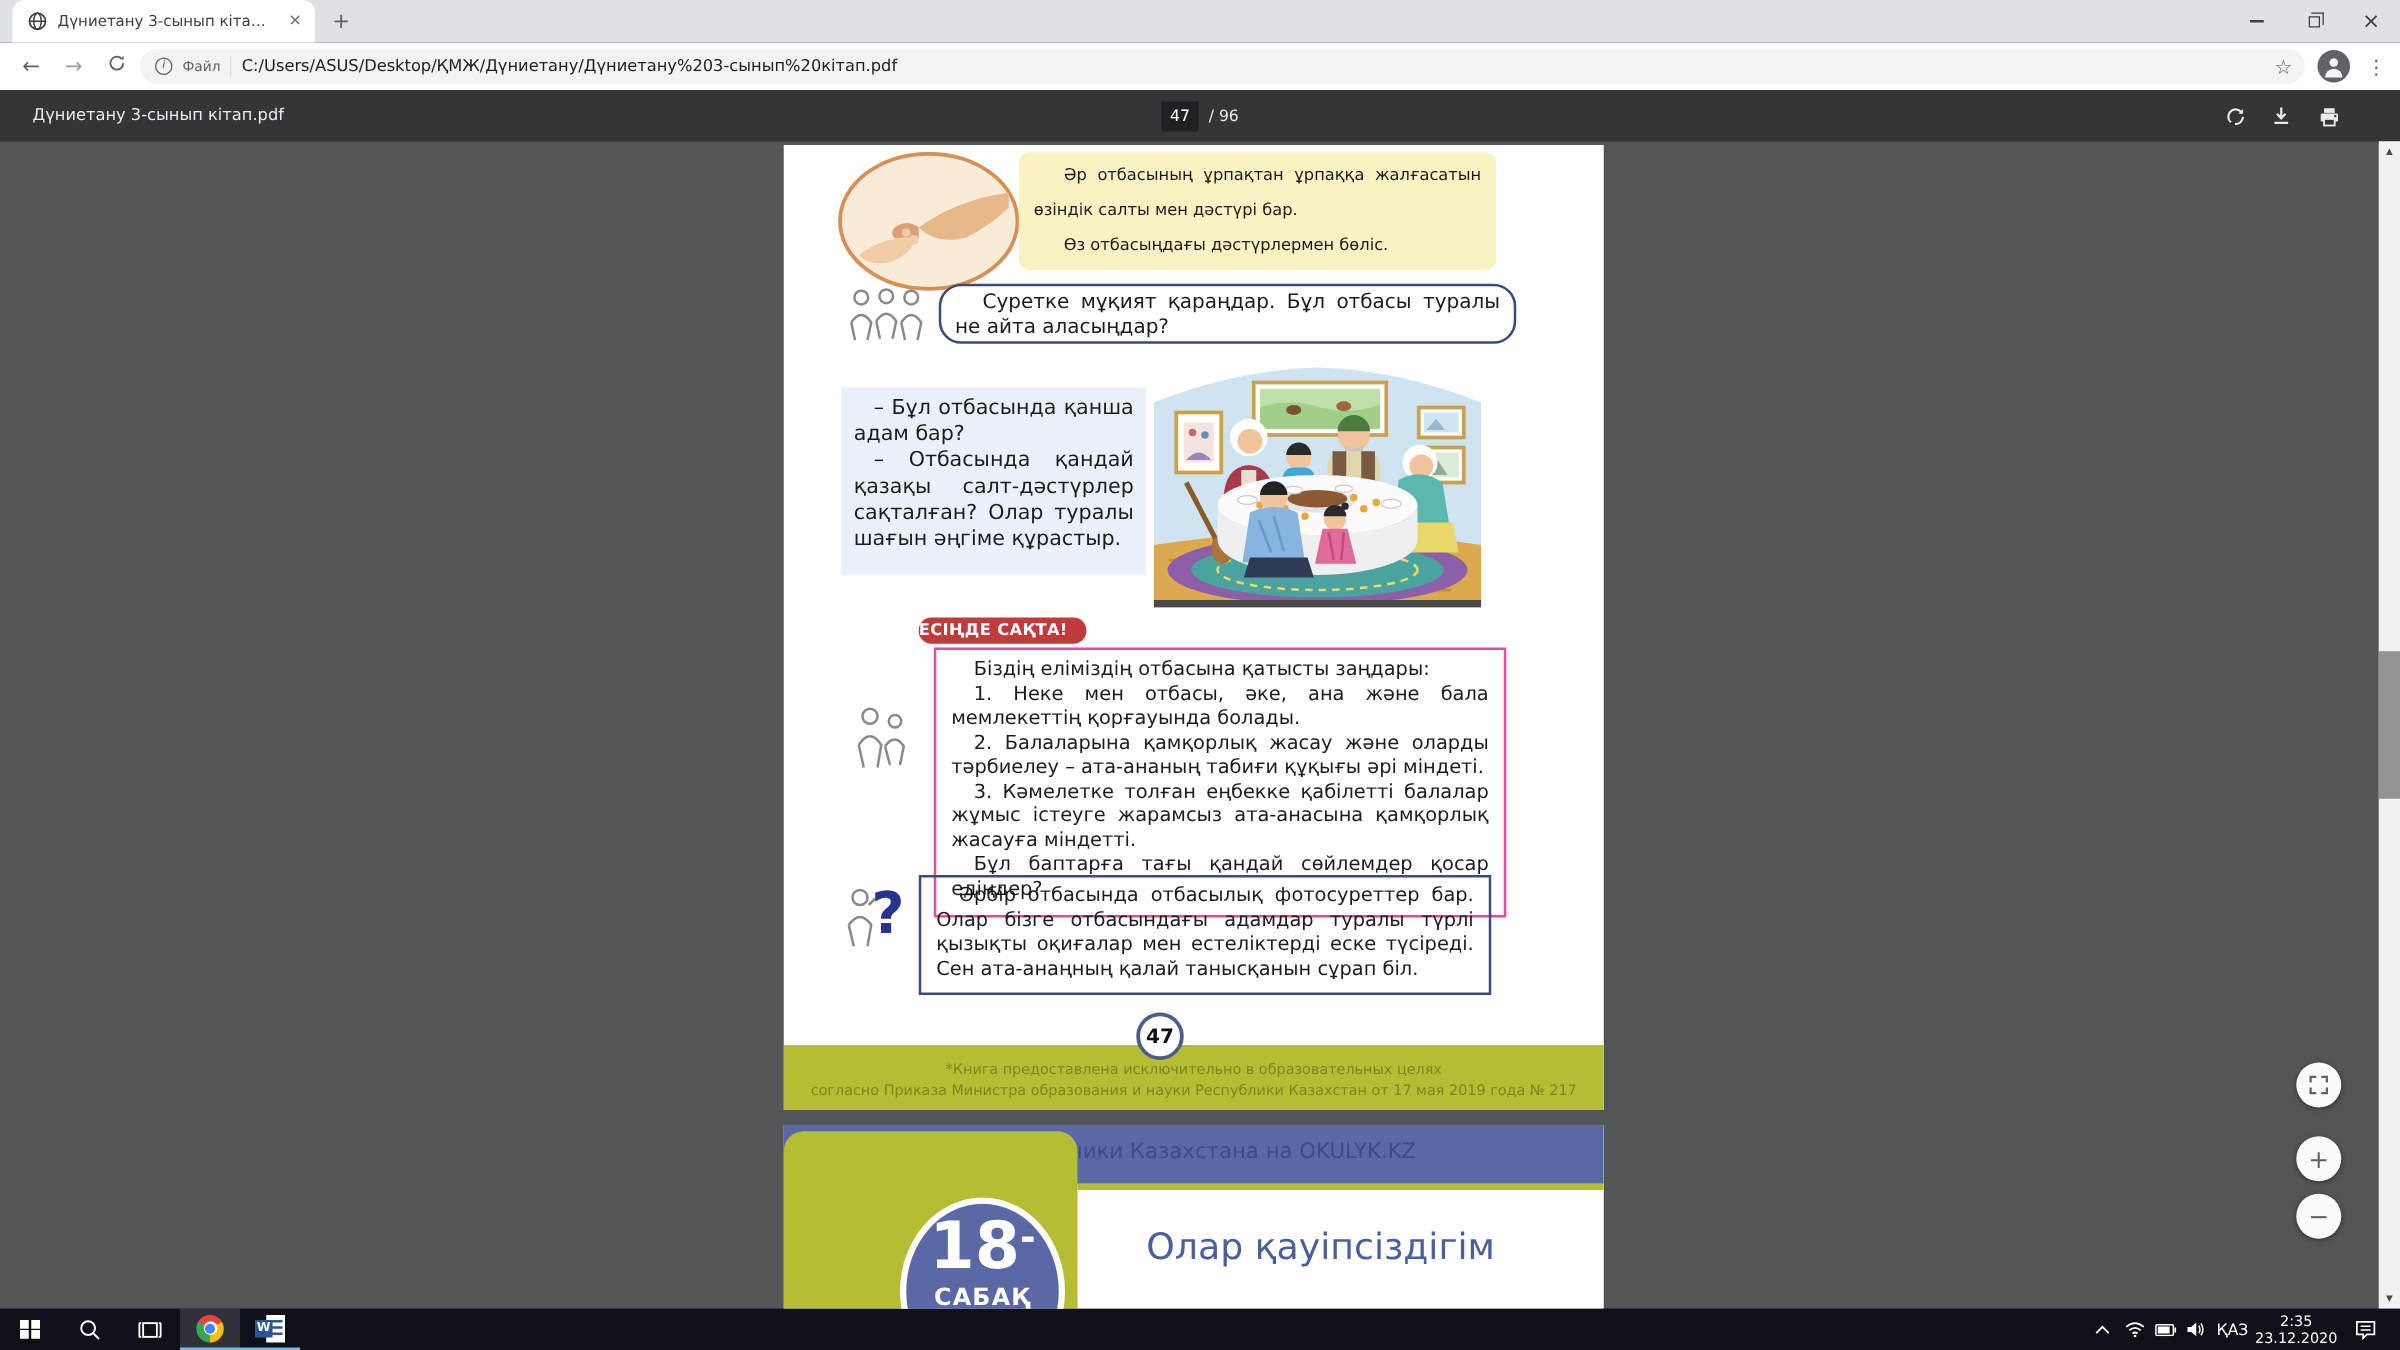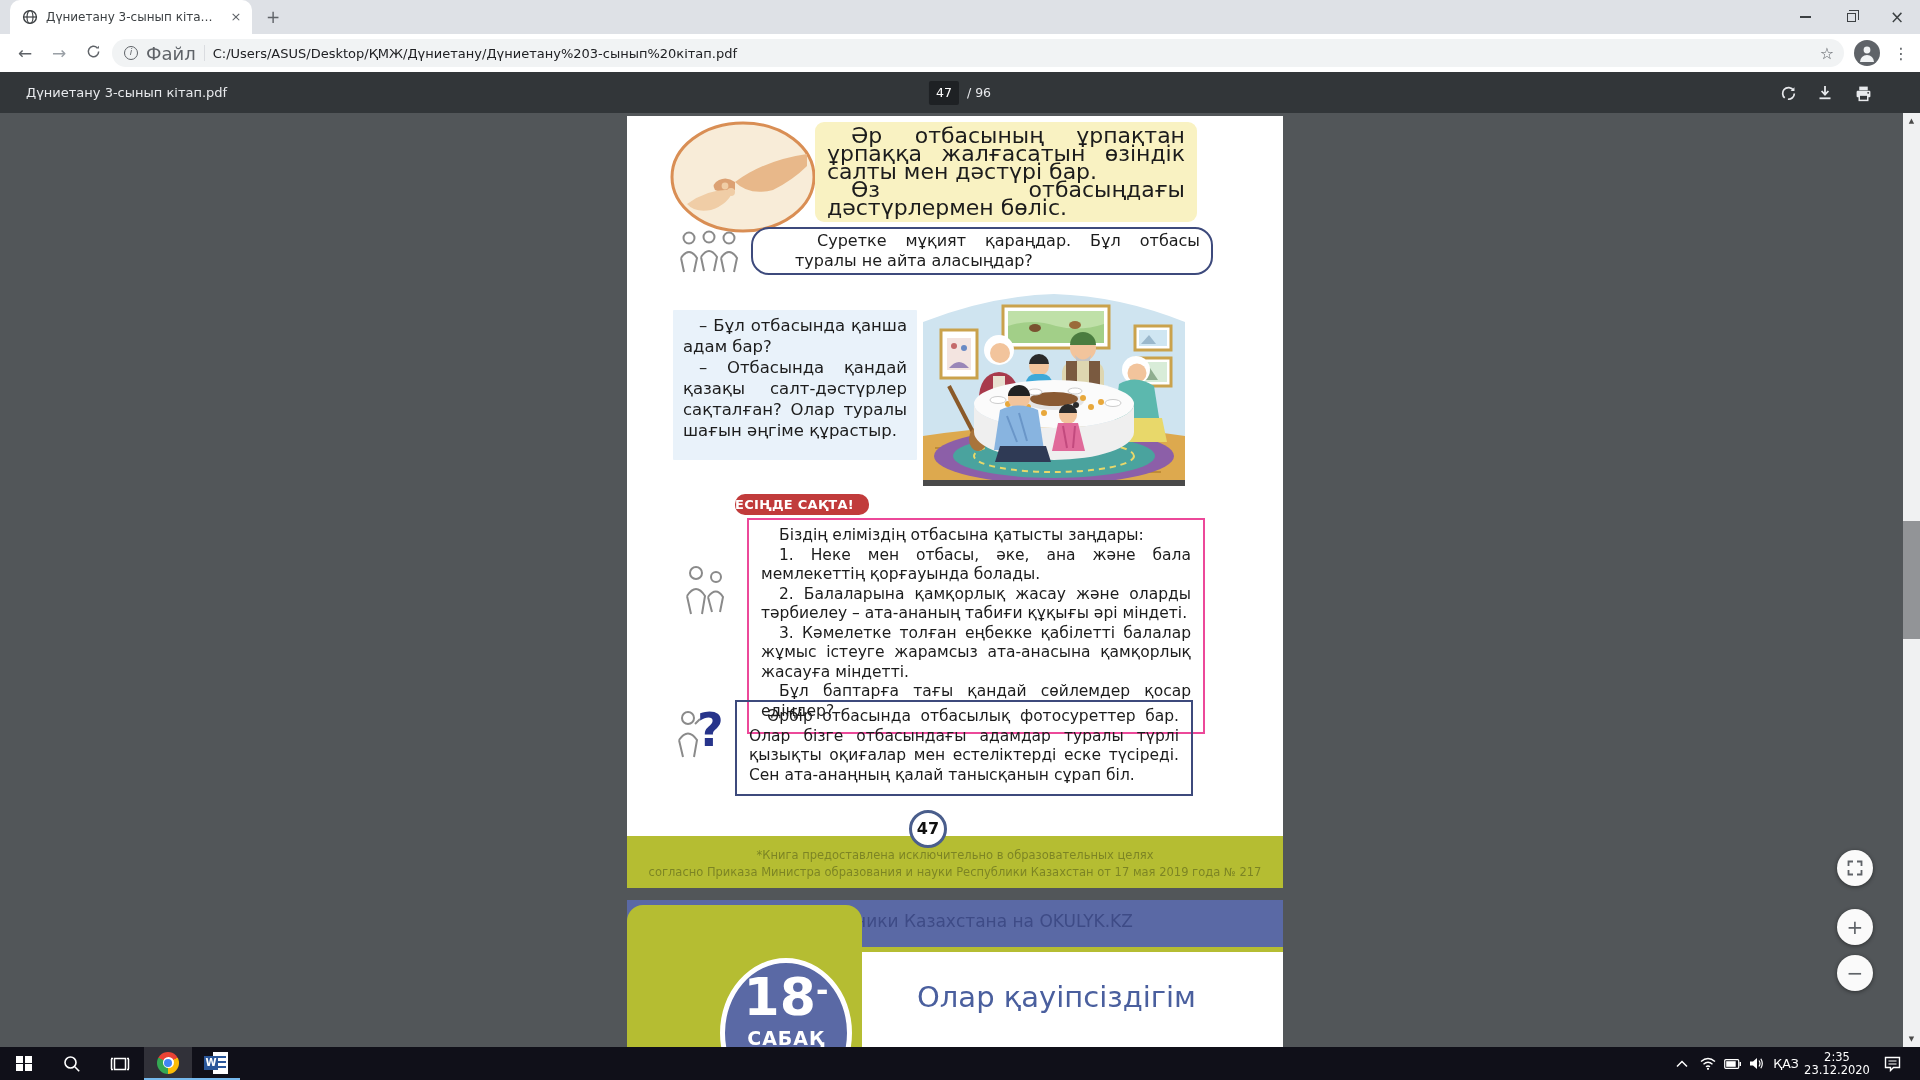--- a/index.html
+++ b/index.html
@@ -25,21 +25,21 @@
   .restore-glyph::before { content:""; position:absolute; left:1.5px; top:-3.8px; width:9px; height:9px; border-top:1.2px solid #3c4043; border-right:1.2px solid #3c4043; }
   
   .addressbar { position:absolute; left:0; top:34px; width:1920px; height:38px; background:#fff; }
   .navbtn { position:absolute; top:7px; width:26px; height:26px; text-align:center; line-height:25px; font-size:17px; color:#5f6368; }
   .omnibox {
     position:absolute; left:112px; top:5px; width:1732px; height:28px; background:#f1f3f4;
     border-radius:14px; display:flex; align-items:center; padding:0 10px 0 12px; gap:8px;
   }
   .info-icon { width:14px; height:14px; border:1.4px solid #5f6368; border-radius:50%; color:#5f6368;
     font-size:9px; line-height:11px; text-align:center; font-style:italic; flex:none; }
-  .scheme-label { font-size:18px; color:#5f6368; flex:none; }
+  .scheme-label { font-size:11px; color:#5f6368; flex:none; }
   .omni-divider { width:1px; height:16px; background:#dadce0; flex:none; }
   .url-text { font-size:13px; color:#202124; white-space:nowrap; overflow:hidden; flex:1; }
   .star-icon { font-size:16px; color:#5f6368; flex:none; }
   .avatar { position:absolute; left:1854px; top:6px; width:26px; height:26px; border-radius:50%; background:#5f6368; overflow:hidden; }
   .avatar svg { display:block; margin:3px auto 0; }
   .menudots { position:absolute; left:1891px; top:7px; width:20px; height:26px; text-align:center; line-height:25px; font-size:16px; color:#5f6368; }
   
   .pdftoolbar { position:absolute; left:0; top:72px; width:1920px; height:41px; background:#323639; }
   .pdf-filename { position:absolute; left:26px; top:13px; font-size:13px; color:#e8eaed; }
   .pagenav { position:absolute; left:50%; top:0; height:41px; transform:translateX(-50%); display:flex; align-items:center; gap:8px; }
@@ -47,21 +47,21 @@
   .pagetotal { color:#e8eaed; font-size:12.5px; }
   .pdfbtn { position:absolute; top:7px; width:28px; height:28px; display:flex; align-items:center; justify-content:center; }
   
   .viewer { position:absolute; left:0; top:113px; width:1920px; height:934px; background:#525659; }
   .pdfpage { position:absolute; left:627px; width:656px; background:#fff; overflow:hidden; }
   .page47 { top:3px; height:772px; }
   .page48 { top:787px; height:147px; }
   
   .hands-circle { position:absolute; left:42px; top:4px; width:148px; height:114px; }
   .introbox { position:absolute; left:188px; top:6px; width:382px; min-height:84px; background:#f9f2c2; border-radius:9px; padding:5px 12px; }
-  .bodytext { font-size:22px; line-height:18px; color:#1c1c1c; text-align:justify; }
+  .bodytext { font-size:13px; line-height:28px; color:#1c1c1c; text-align:justify; }
   .bodytext p { text-indent:24px; }
   .ppl3-icon { position:absolute; left:50px; top:112px; }
   .bubble { position:absolute; left:124px; top:111px; width:462px; min-height:46px; border:2px solid #3d4a7c; border-radius:18px; padding:2px 11px; background:#fff; }
   .bubble .bodytext { font-size:16px; line-height:20px; }
   .qbox { position:absolute; left:46px; top:194px; width:244px; height:150px; background:#e9f2fa; border-radius:1px; padding:5px 10px; }
   .qbox .bodytext { font-size:16.5px; line-height:21px; }
   .qbox p { text-indent:16px; }
   .illus { position:absolute; left:296px; top:170px; width:262px; height:200px; }
   .badge { position:absolute; left:108px; top:378px; width:134px; height:21px; background:#c13b3b; border-radius:10px;
     color:#fff; font-weight:bold; font-size:13px; text-align:left; line-height:21px; letter-spacing:.3px; }
@@ -238,21 +238,21 @@
             <circle cx="32" cy="9" r="5.5"></circle>
               <path d="M24 29 q8 -12 16 0 l-3 14 m-10 0 l-3 -14"></path>
             <circle cx="52" cy="10" r="5.5"></circle>
               <path d="M44 30 q8 -12 16 0 l-3 14 m-10 0 l-3 -14"></path>
           </g>
         </svg>
       </div>
 
       <div class="bubble">
         <div class="bodytext">
-            <p style="text-indent:22px;margin-left:31px;">Суретке мұқият қараңдар. Бұл отбасы туралы не айта аласыңдар?</p>
+            <p style="text-indent:22px;">Суретке мұқият қараңдар. Бұл отбасы туралы не айта аласыңдар?</p>
           </div>
       </div>
 
       <div class="qbox">
         <div class="bodytext">
           <p>– Бұл отбасында қанша адам бар?</p>
           <p>– Отбасында қандай қазақы салт-дәстүрлер сақталған? Олар туралы шағын әңгіме құрастыр.</p>
         </div>
       </div>
 

